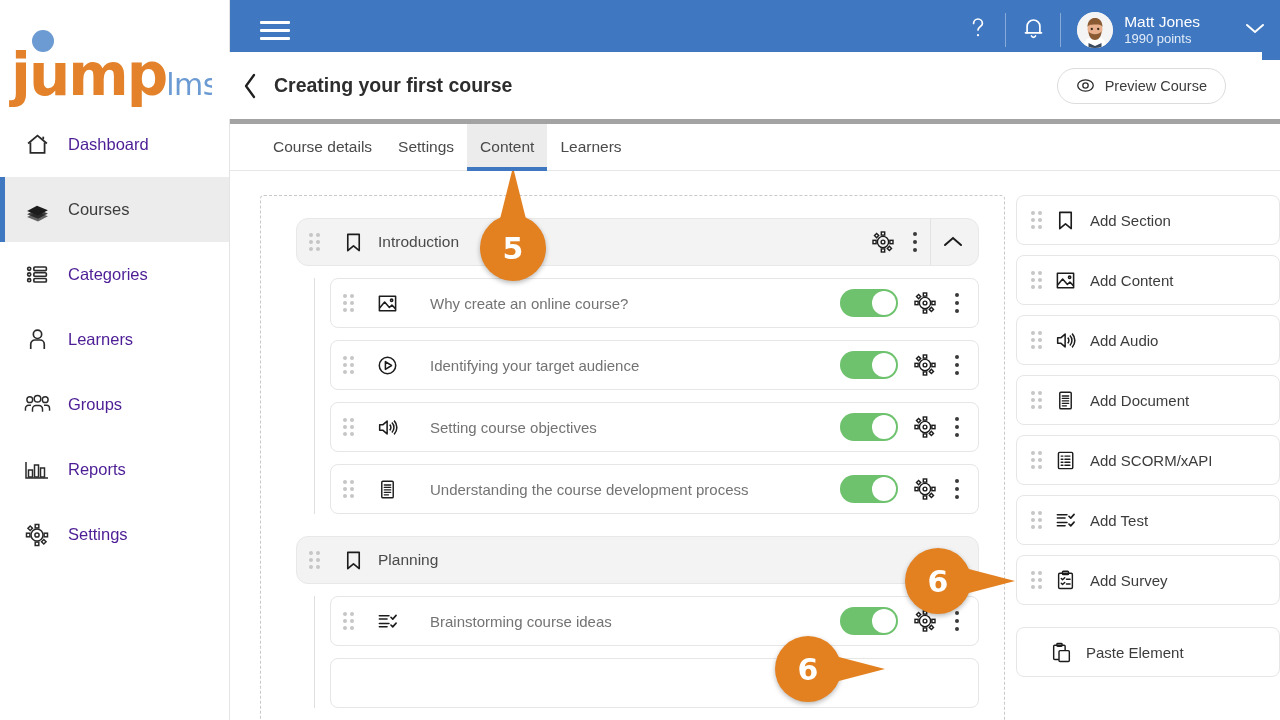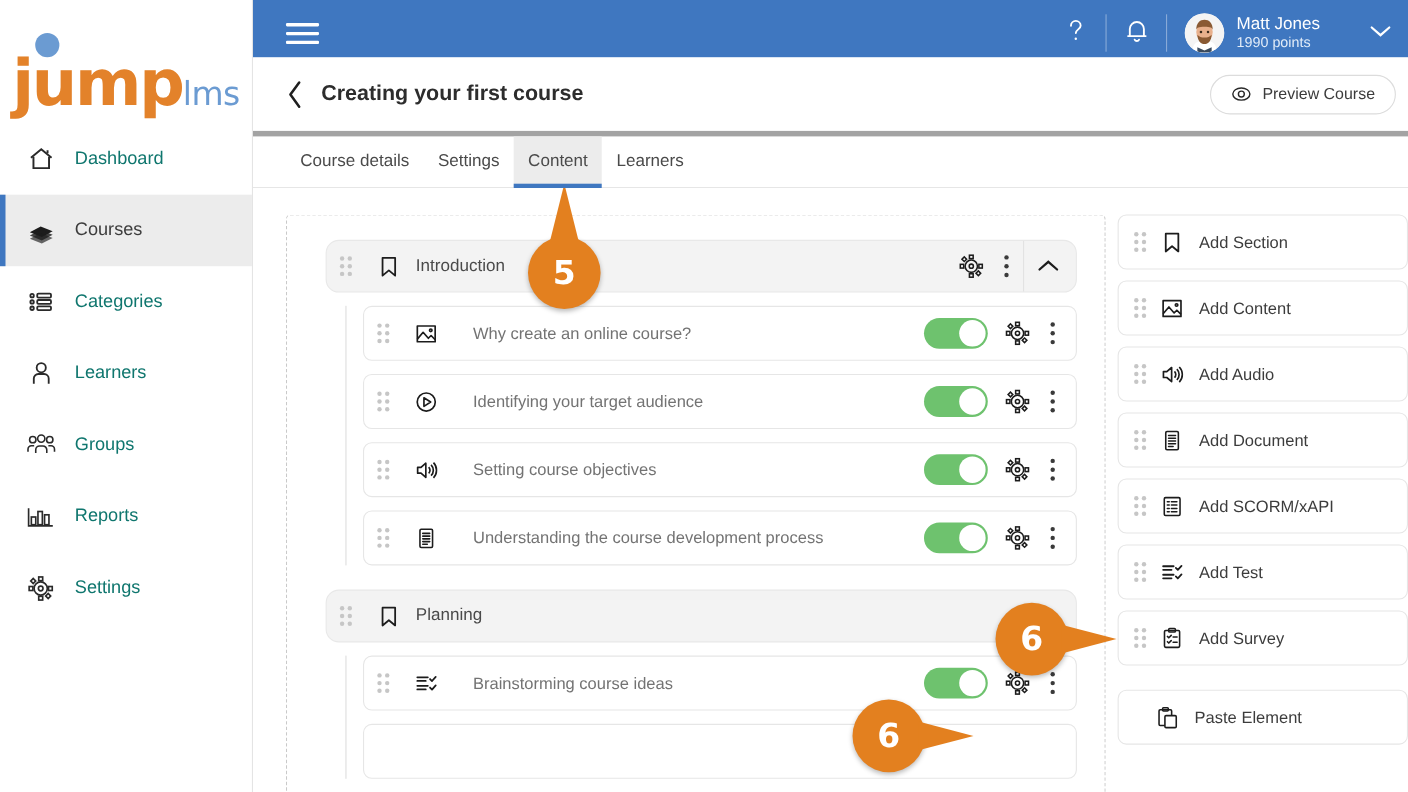--- a/index.html
+++ b/index.html
@@ -48,21 +48,21 @@
     padding-left: 20px;
     cursor: pointer;
   }
   .nav-item .nav-ico {
     width: 34px; display: flex; align-items: center; justify-content: center;
     color: #2a2a2a;
   }
   .nav-item .nav-label {
     margin-left: 14px;
     font-size: 16.5px;
-    color: #0f766e;
+    color: #4c1d95;
   }
   .nav-item.active { background: #ececec; }
   .nav-item.active::before {
     content: ""; position: absolute; left: 0; top: 0;
     width: 5px; height: 100%; background: #3f77c0;
   }
   .nav-item.active .nav-label { color: #3c3c3c; }
 
   
   #topbar {
@@ -92,24 +92,24 @@
     background: #f2f2f2; overflow: hidden; flex: none;
     position: relative;
   }
   .user-meta { margin-left: 11px; line-height: 1.18; }
   .user-name { font-size: 15.5px; color: #fff; }
   .user-points { font-size: 13px; color: #e2ecf8; }
   #user-caret { margin-left: 38px; margin-right: 14px; color:#fff; cursor: pointer; }
 
   
   #page-head {
-    position: absolute; left: 230px; top: 52px;
+    position: absolute; left: 212px; top: 52px;
     width: 1050px; height: 67px;
     display: flex; align-items: center;
-    padding: 0 11px 0 30px;
+    padding: 0 36px 0 30px;
     background: #fff;
   }
   #back-chevron { color:#1f1f1f; cursor:pointer; display:flex; align-items:center; }
   #page-title {
     margin-left: 16px;
     font-size: 19.5px; font-weight: bold; color: #2d2d2d;
   }
   #preview-btn {
     margin-left: auto;
     display: flex; align-items: center; gap: 10px;

